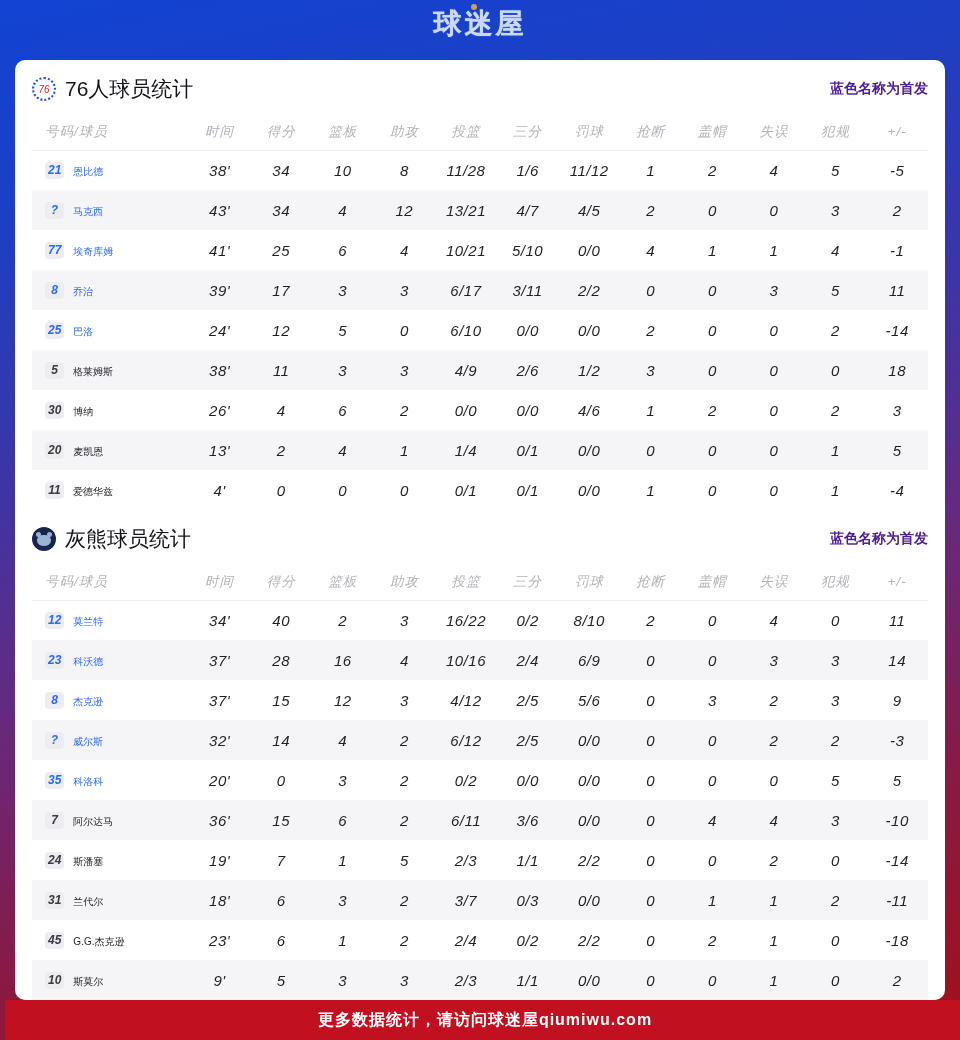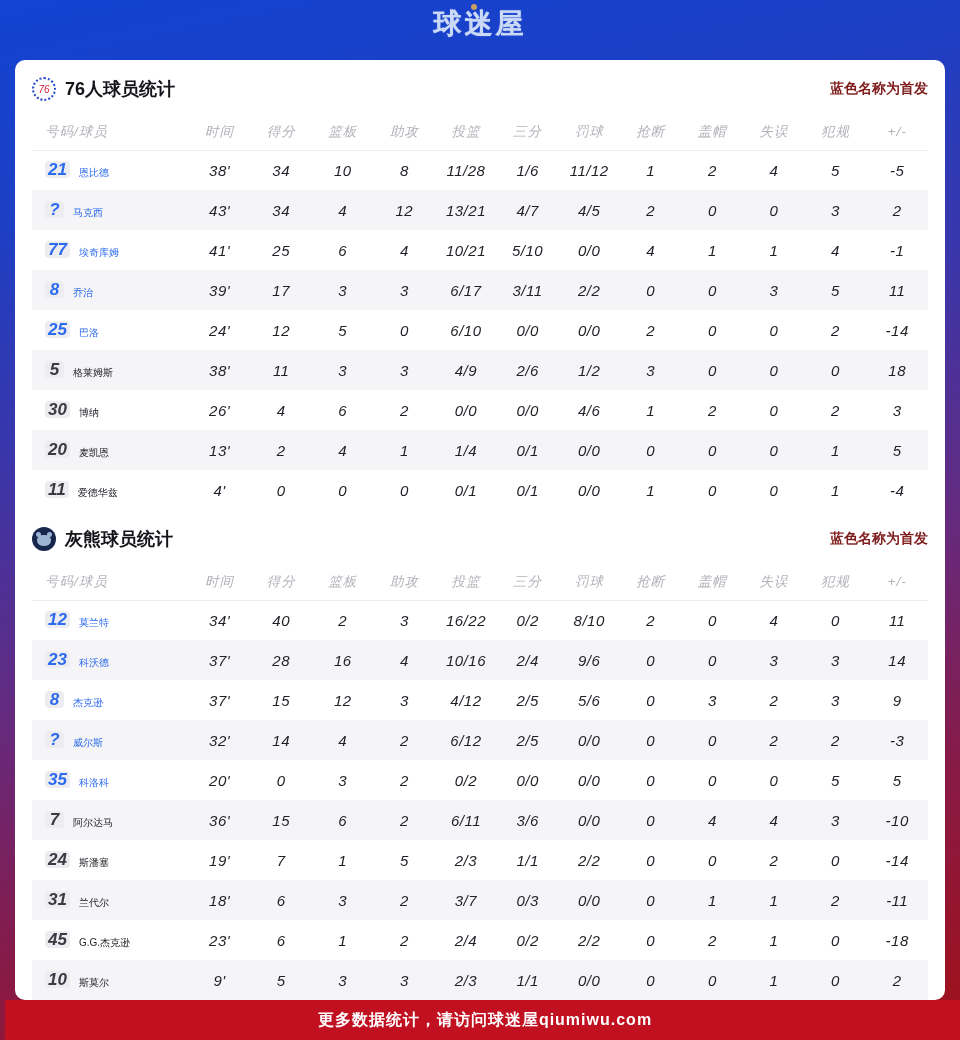--- a/index.html
+++ b/index.html
@@ -12,22 +12,22 @@
   
   .topbar { height:48px; display:flex; align-items:center; justify-content:center; }
   .logo { position:relative; color:#c9d9f7; font-size:28px; font-weight:900; letter-spacing:3px; text-shadow:0 0 1px #c9d9f7; }
   .logo-dot { position:absolute; top:-1px; left:37px; width:6px; height:6px; border-radius:50%; background:#c9a063; }
   
   .card {
     position:absolute; left:15px; top:60px; width:930px; height:940px;
     background:#ffffff; border-radius:10px; overflow:hidden;
   }
   .section-head { display:flex; align-items:center; padding:15px 17px 11px 17px; height:54px; }
-  .section-head h2 { font-size:18px; font-weight:700; color:#14141a; margin-left:9px; flex:1 1 auto; }
-  .note { font-size:14px; font-weight:700; color:#7f1d1d; }
+  .section-head h2 { font-size:21px; font-weight:400; color:#14141a; margin-left:9px; flex:1 1 auto; }
+  .note { font-size:14px; font-weight:700; color:#4c1d95; }
   
   .team-icon { width:24px; height:24px; border-radius:50%; position:relative; flex:0 0 auto; }
   .team-icon.sixers { background:#fff; border:2px dotted #2a4fd0; display:flex; align-items:center; justify-content:center; }
   .team-icon.sixers .t76 { font-size:10px; font-weight:400; color:#d31a3c; font-style:italic; }
   .team-icon.grizz { background:#17264c; }
   .bear-head { position:absolute; left:5px; top:8px; width:14px; height:11px; background:#9db3d2; border-radius:45% 45% 50% 50%; }
   .bear-ear { position:absolute; width:5px; height:5px; background:#9db3d2; border-radius:50%; top:5px; }
   .bear-ear.l { left:4px; } .bear-ear.r { right:4px; }
   
   table { width:896px; margin:0 17px; border-collapse:collapse; table-layout:fixed; }
@@ -37,21 +37,21 @@
     text-align:center; border-bottom:1px solid #ececf0; letter-spacing:1px;
   }
   th:first-child { text-align:left; padding-left:13px; }
   tbody tr { height:40px; }
   tbody tr:nth-child(even) { background:#f5f5f8; }
   td { text-align:center; }
   td.stat { font-size:15px; font-style:italic; font-weight:500; color:#1f1f26; letter-spacing:0.5px; }
   td.player-cell { text-align:left; padding-left:13px; white-space:nowrap; }
   .badge {
     display:inline-block; min-width:19px; height:17px; padding:0 3px; margin-right:9px;
-    background:#ececf1; border-radius:4px; font-size:17px; font-style:italic; font-weight:700;
+    background:#ececf1; border-radius:4px; font-size:12px; font-style:italic; font-weight:700;
     color:#3a3a42; text-align:center; line-height:17px; vertical-align:1px;
   }
   .badge.starter { color:#2d6bee; }
   .pname { font-size:10px; font-weight:400; color:#1f1f26; }
   .pname.starter { color:#2d6bee; }
   
   .bottombar {
     position:absolute; left:5px; bottom:0; width:960px; height:40px; background:#c1101f;
     display:flex; align-items:center; justify-content:center;
   }
@@ -288,21 +288,21 @@
               <td class="stat">11</td>
             </tr>
             <tr>
               <td class="player-cell"><span class="badge starter">23</span><span class="pname starter">科沃德</span></td>
               <td class="stat">37'</td>
               <td class="stat">28</td>
               <td class="stat">16</td>
               <td class="stat">4</td>
               <td class="stat">10/16</td>
               <td class="stat">2/4</td>
-              <td class="stat">9/6</td>
+              <td class="stat">6/9</td>
               <td class="stat">0</td>
               <td class="stat">0</td>
               <td class="stat">3</td>
               <td class="stat">3</td>
               <td class="stat">14</td>
             </tr>
             <tr>
               <td class="player-cell"><span class="badge starter">8</span><span class="pname starter">杰克逊</span></td>
               <td class="stat">37'</td>
               <td class="stat">15</td>

